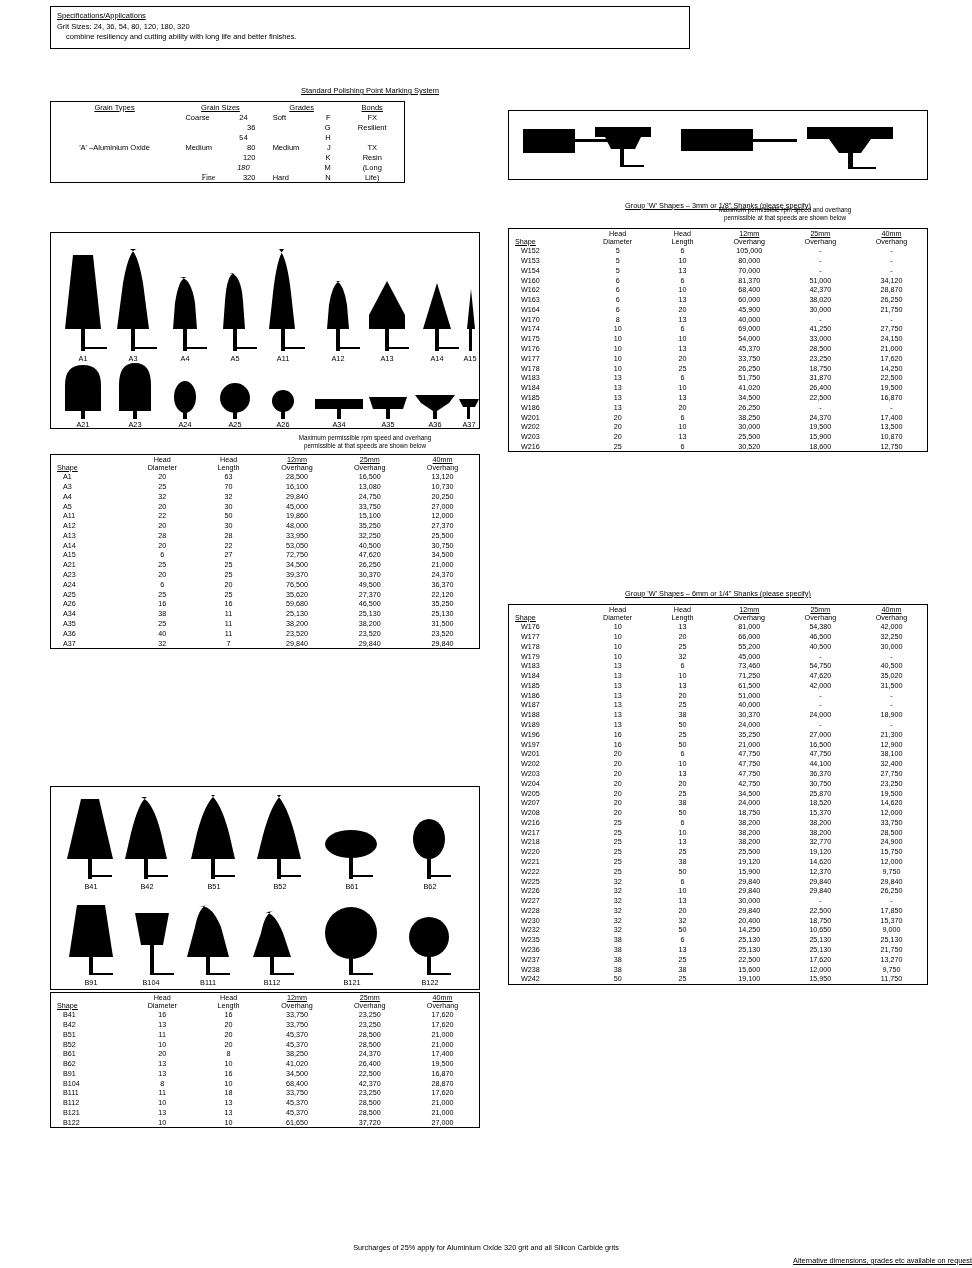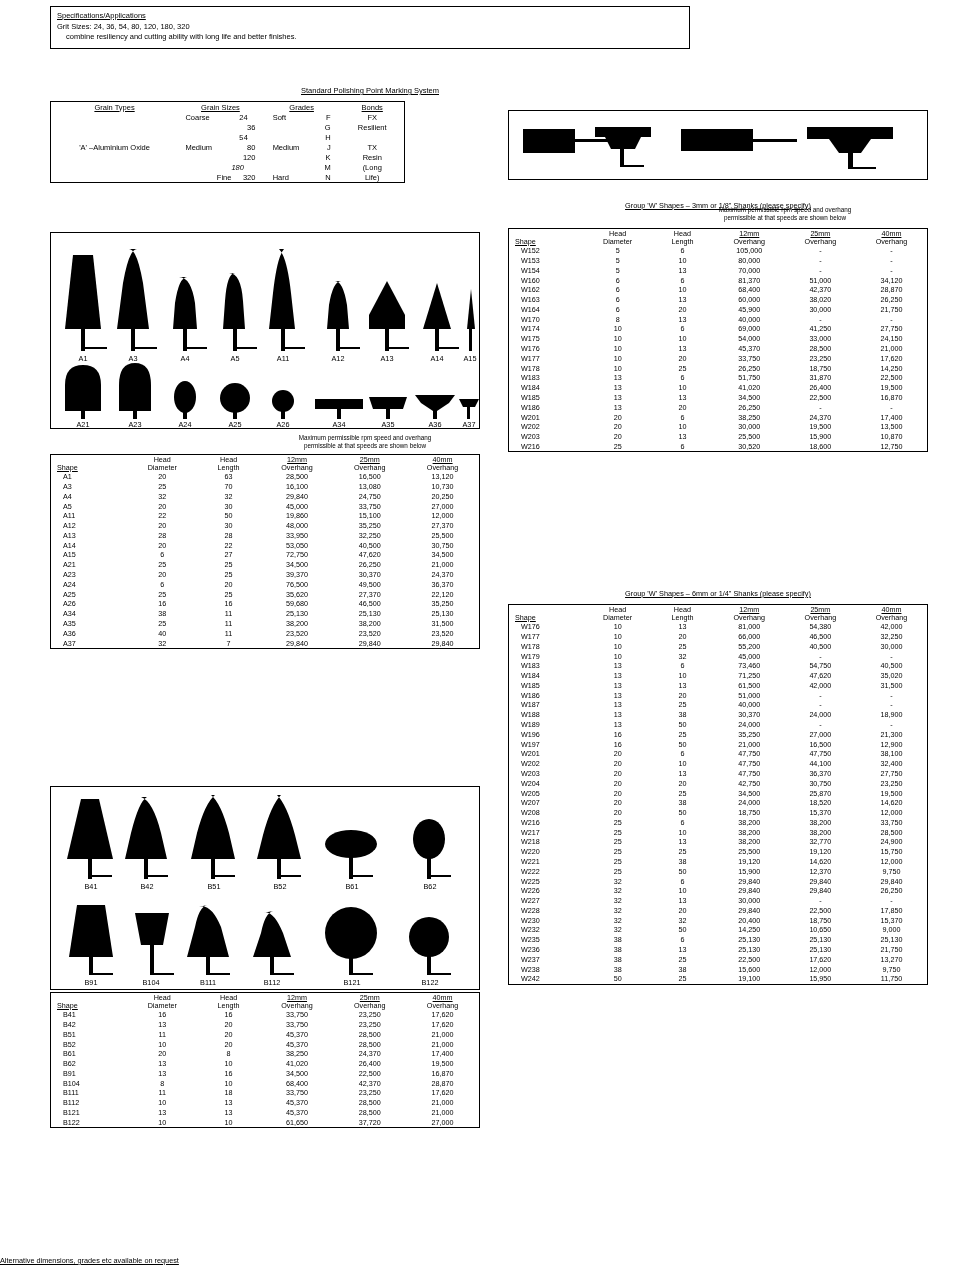--- a/index.html
+++ b/index.html
@@ -34,21 +34,21 @@
   .dtable thead td{padding:1px 0 0 0;text-align:center;vertical-align:bottom;line-height:1.1;}
   .dtable thead td.hshape{text-align:left;padding-left:6px;}
   .dtable tbody td{padding:0.4px 0;text-align:center;}
   .dtable tbody td.shape{text-align:left;padding-left:12px;}
   .hd-u{text-decoration:underline;}
 
   .capnote{text-align:center;font-size:6.3px;line-height:1.25;}
   .caption{text-align:center;font-size:7.3px;}
 
   #footer1{left:0;top:1243px;width:972px;text-align:center;font-size:7.3px;}
-  #footer2{left:0;top:1256px;width:972px;text-align:left;font-size:7.3px;}
+  #footer2{left:0;top:1256px;width:972px;text-align:right;font-size:7.3px;}
   .fnote{text-decoration:underline;}
 
   svg{display:block;}
   .lbl{font-size:7.3px;text-anchor:middle;font-family:"Liberation Sans", sans-serif;}
 </style>
 </head>
 <body>
 
 <div class="page">
 
@@ -98,27 +98,27 @@
           <td>TX</td>
         </tr>
         <tr>
           <td></td>
           <td><span style="display:inline-block;width:46px;"></span><span style="display:inline-block;width:24px;text-align:right;">120</span></td>
           <td><span style="display:inline-block;width:40px;"></span><span style="display:inline-block;width:18px;text-align:right;">K</span></td>
           <td>Resin</td>
         </tr>
         <tr>
           <td></td>
-          <td><span style="display:inline-block;width:46px;"></span><span style="display:inline-block;width:24px;text-align:left;font-style:italic;">180</span></td>
+          <td><span style="display:inline-block;width:46px;"></span><span style="display:inline-block;width:24px;text-align:center;font-style:italic;">180</span></td>
           <td><span style="display:inline-block;width:40px;"></span><span style="display:inline-block;width:18px;text-align:right;">M</span></td>
           <td>(Long</td>
         </tr>
         <tr>
           <td></td>
-          <td><span style="display:inline-block;width:46px;text-align:right;">Fine</span><span style="display:inline-block;width:24px;text-align:right;">320</span></td>
+          <td><span style="display:inline-block;width:46px;text-align:center;font-family:Liberation Serif, serif;">Fine</span><span style="display:inline-block;width:24px;text-align:right;">320</span></td>
           <td><span style="display:inline-block;width:40px;text-align:left;">Hard</span><span style="display:inline-block;width:18px;text-align:right;">N</span></td>
           <td>Life)</td>
         </tr>
       </tbody>
     </table>
   </div>
 
   <div class="abs fig" style="left:508px;top:110px;width:420px;height:70px;">
     <svg width="418" height="68" viewBox="0 0 418 68">
       <rect x="14" y="18" width="52" height="24" fill="#000"></rect>
@@ -1108,17 +1108,20 @@
             <td>10</td>
             <td>10</td>
             <td>61,650</td>
             <td>37,720</td>
             <td>27,000</td>
           </tr>
         </tbody>
     </table>
   </div>
 
+  <div class="abs" id="footer1">
+    <span>Surcharges of 25% apply for Aluminium Oxide 320 grit and all Silicon Carbide grits</span>
+  </div>
   <div class="abs" id="footer2">
     <span class="fnote">Alternative dimensions, grades etc available on request</span>
   </div>
 
 </div>
 
 </body></html>

